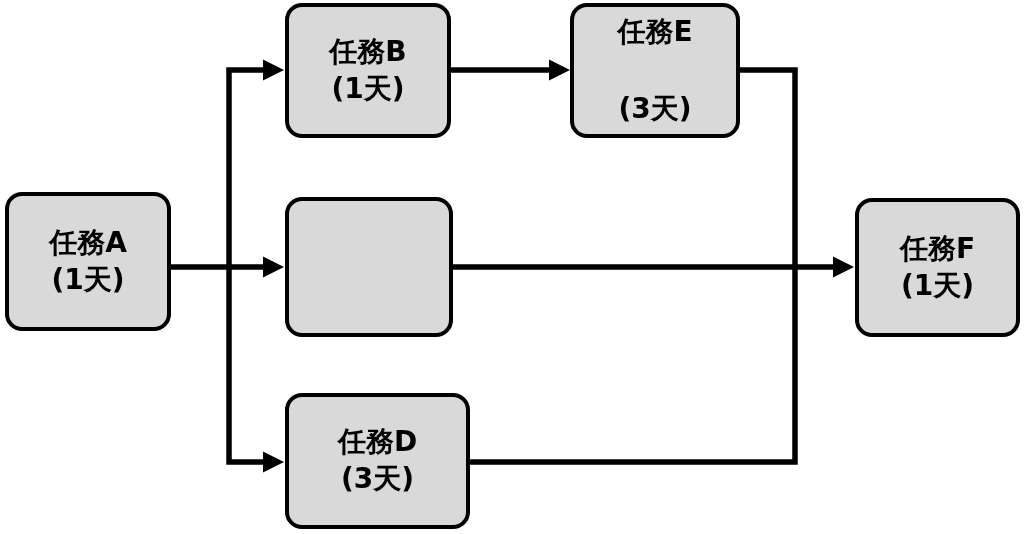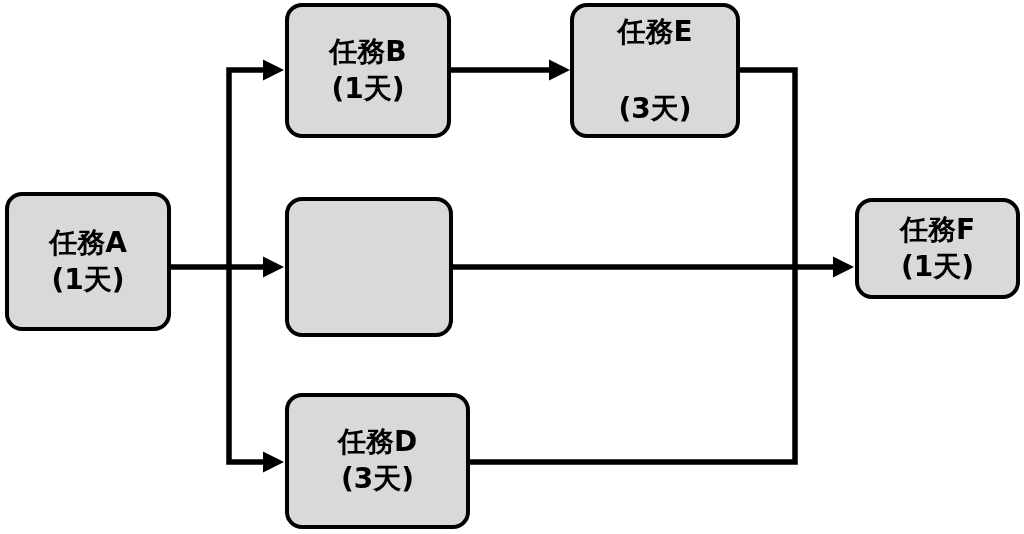--- a/index.html
+++ b/index.html
@@ -37,21 +37,21 @@
     font-size: 28px;
     line-height: 1.32;
     text-align: center;
     white-space: nowrap;
   }
   .node-a { left: 5px;   top: 192px; width: 166px; height: 139px; }
   .node-b { left: 285px; top: 3px;   width: 166px; height: 135px; }
   .node-e { left: 570px; top: 3px;   width: 170px; height: 135px; gap: 40px; }
   .node-c { left: 285px; top: 197px; width: 168px; height: 140px; }
   .node-d { left: 285px; top: 393px; width: 185px; height: 136px; }
-  .node-f { left: 855px; top: 198px; width: 165px; height: 101px; }
+  .node-f { left: 855px; top: 198px; width: 165px; height: 139px; }
   .edge {
     stroke: #000000;
     stroke-width: 5.5;
     fill: none;
   }
   .arrowhead {
     fill: #000000;
     stroke: none;
   }
 </style>

